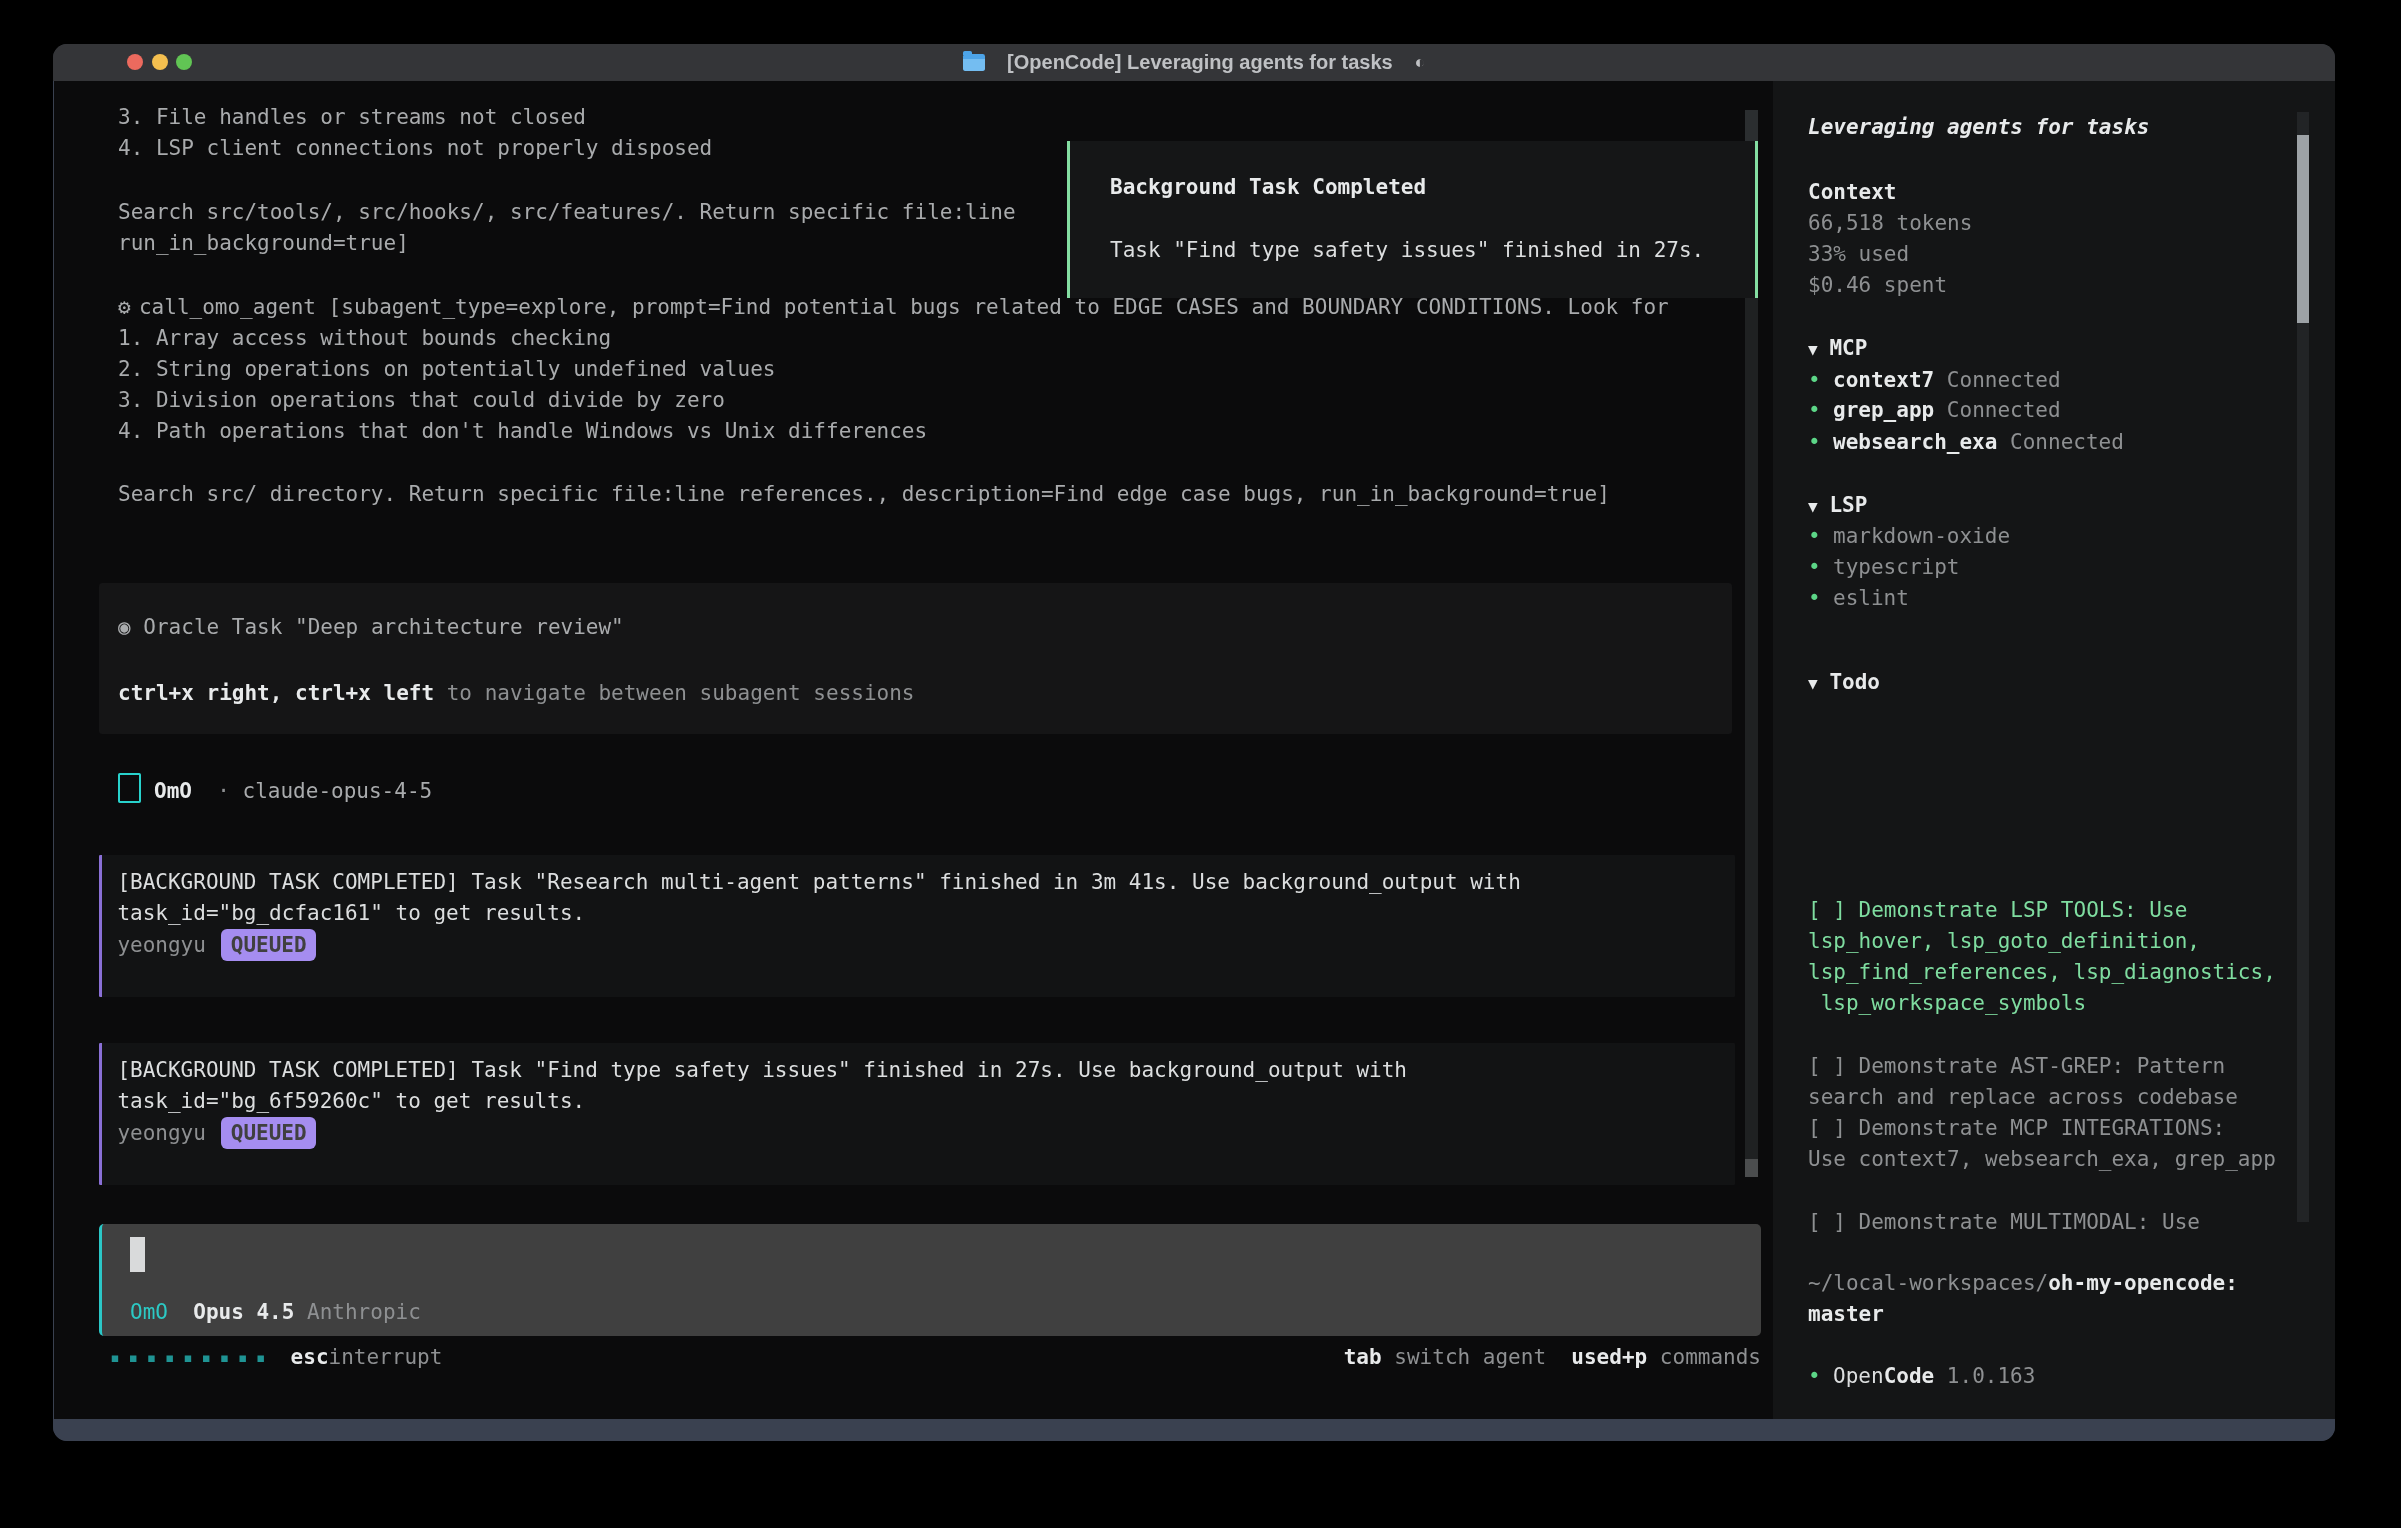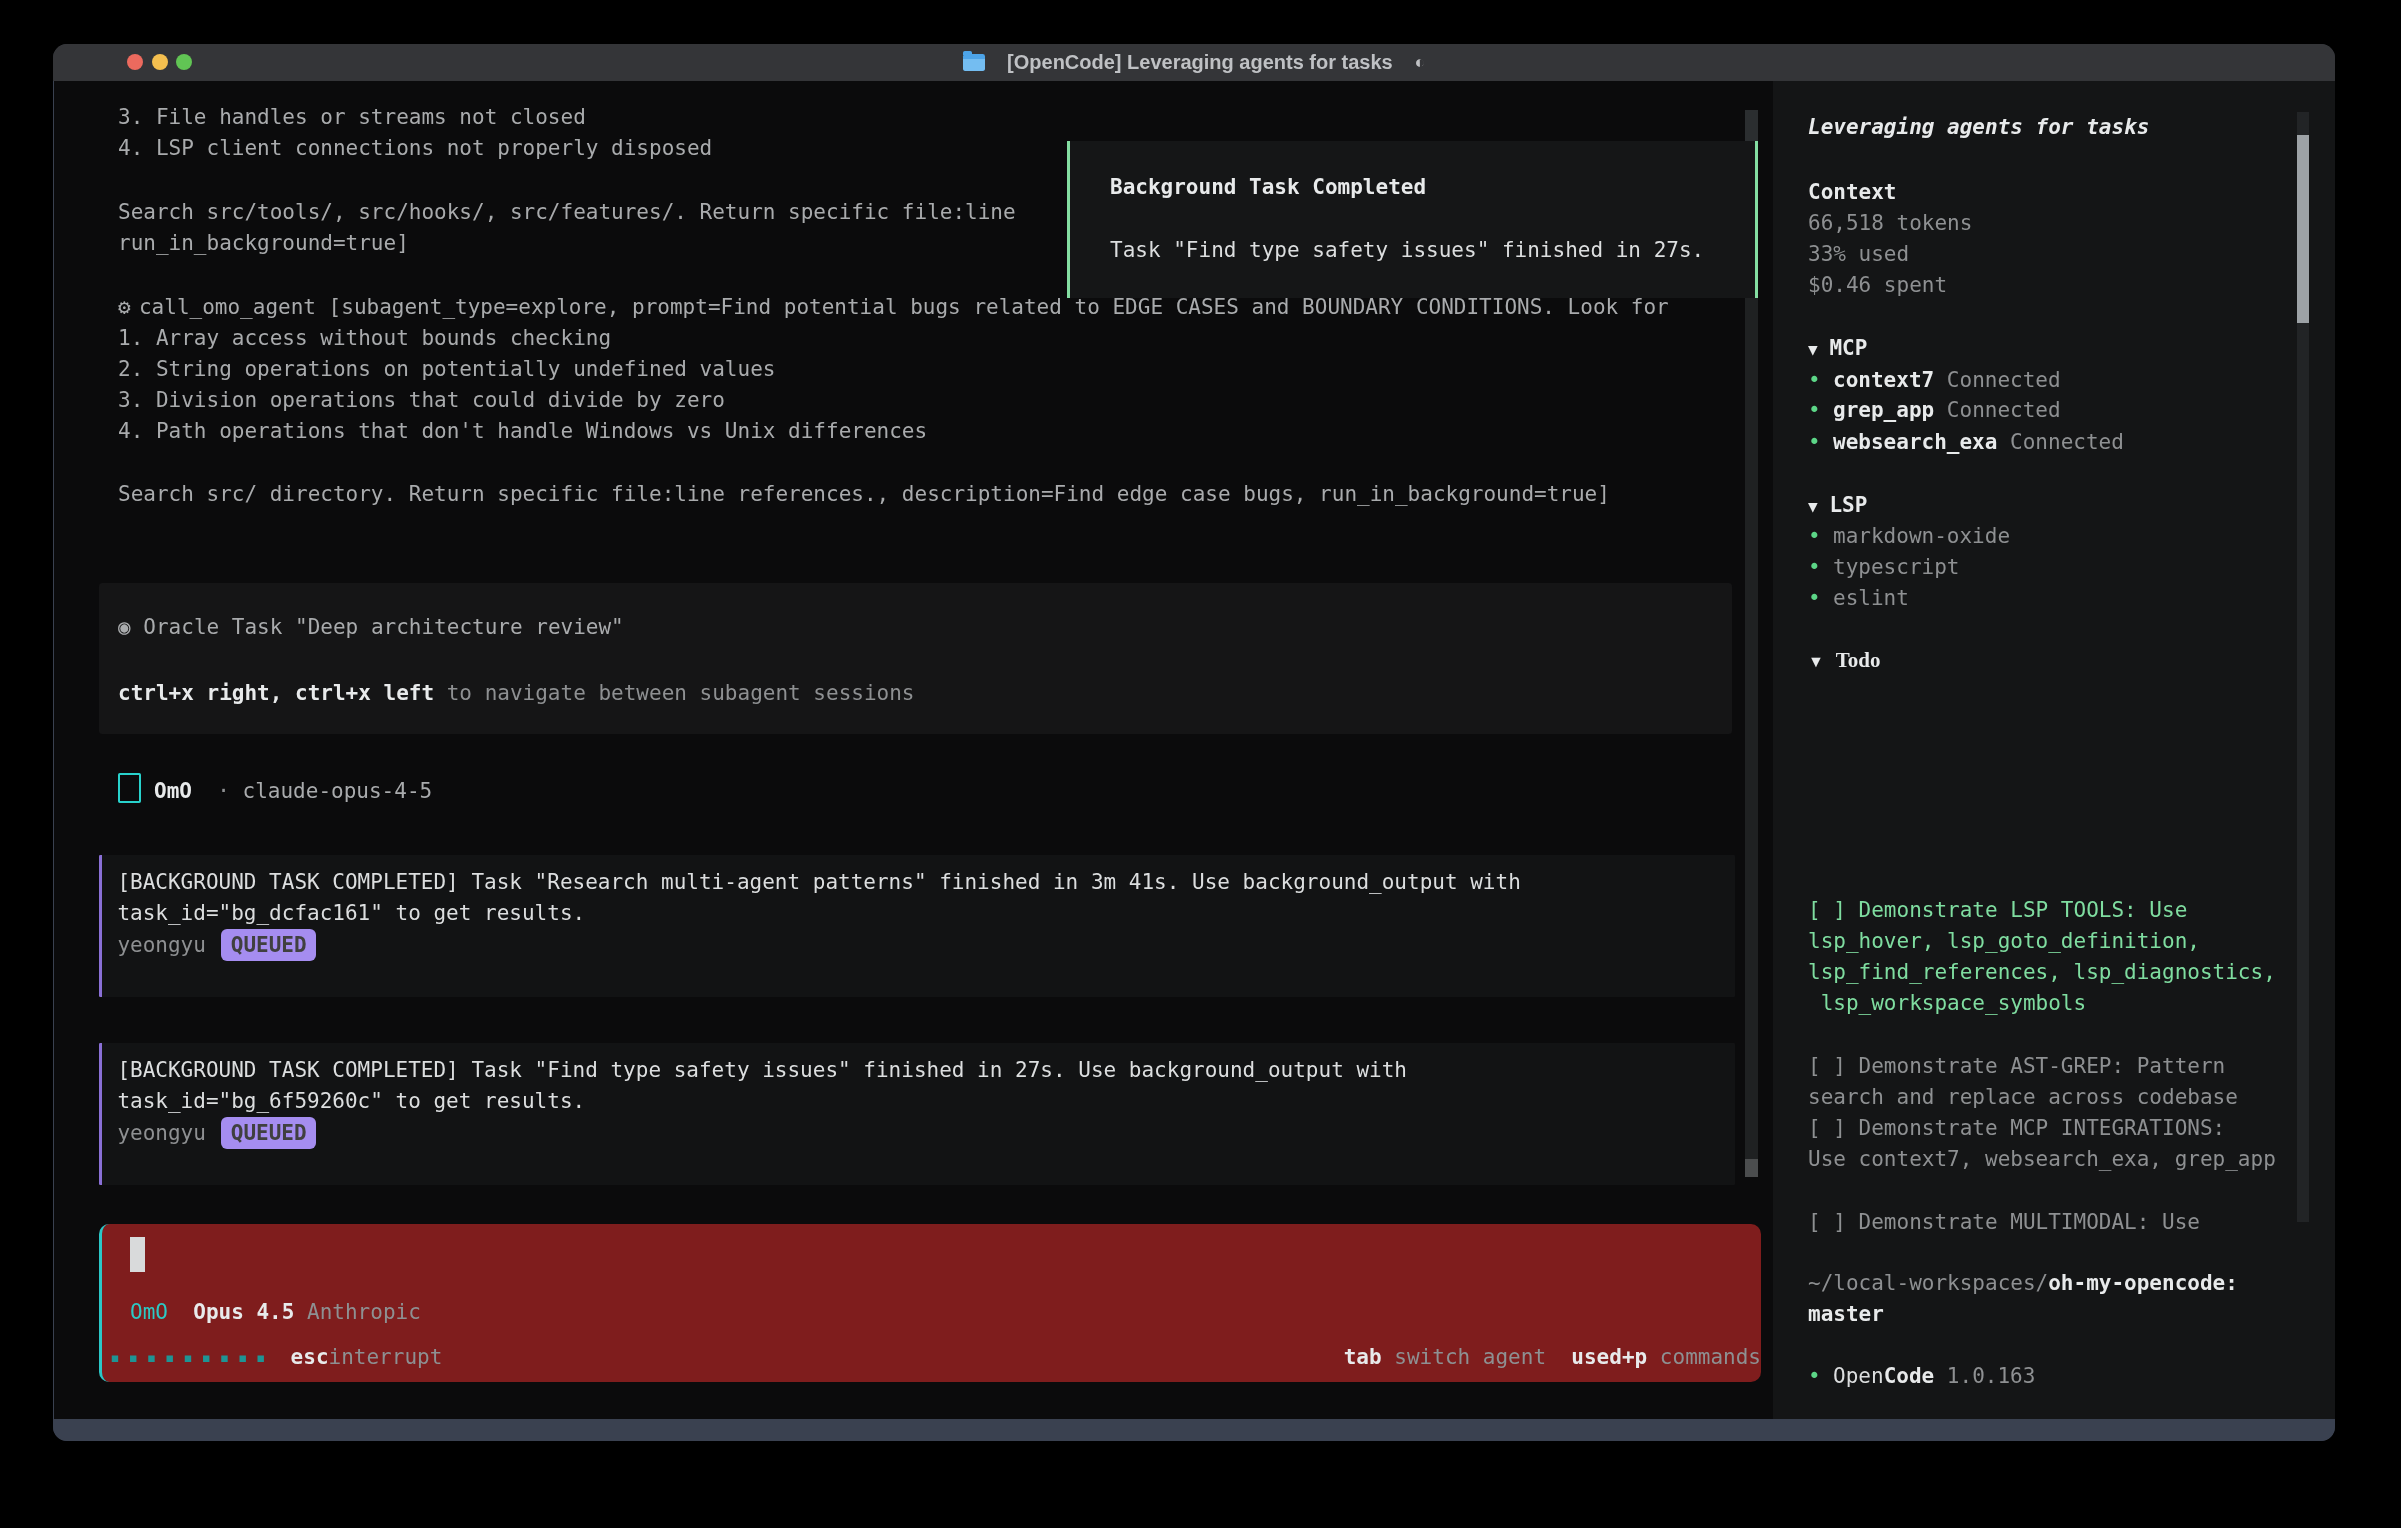--- a/index.html
+++ b/index.html
@@ -24,22 +24,22 @@
   .wb{color:#e8eaeb;font-weight:700;}
   .dim{color:#8e9092;}
   .green{color:#7fdda0;}
   .teal{color:#2cc9c4;}
   .box{position:absolute;border-radius:3.5px;}
   .oracle{left:46px;top:539px;width:1633px;height:151px;background:#151516;}
   .task{left:46px;width:1633px;height:142px;background:#121314;border-left:3.5px solid #8a70d6;border-radius:1.2px;}
   .badge{display:inline-block;background:#a58df0;color:#404040;font-weight:700;padding:0.6px 9.5px;border-radius:6px;margin-left:15.4px;}
   .toast{position:absolute;left:1014px;top:97px;width:685px;height:157px;background:#151617;
          border-left:3.5px solid #84dea2;border-right:3.5px solid #84dea2;z-index:30;}
-  .inputbox{position:absolute;left:46px;top:1180px;width:1659px;height:158px;background:#7f1d1d;
-            border-left:3.5px solid #2bc7c7;border-radius:10px;}
+  .inputbox{position:absolute;left:46px;top:1180px;width:1659px;height:112px;background:#404040;
+            border-left:3.5px solid #2bc7c7;border-radius:5px;}
   .cursor{position:absolute;left:28px;top:13px;width:15.4px;height:35px;background:#d9dadb;}
   .scrolltrack{position:absolute;left:1692px;top:68px;width:13px;height:1065px;background:#1f2122;}
   .scrolltrack .cap{position:absolute;left:0;top:-2.4px;width:100%;height:34px;background:#2b2e30;}
   .scrolltrack .thumb{position:absolute;left:0;bottom:0;width:100%;height:17.7px;background:#4b4d4e;}
   .sidebar{position:absolute;left:1720px;top:37px;width:563px;height:1340px;background:#141516;}
   .sidebar .mono{left:35px;}
   .sbtrack{position:absolute;left:524px;top:31px;width:11.8px;height:1110px;background:#222426;}
   .sbtrack .thumb{position:absolute;left:0;top:22.5px;width:100%;height:188px;background:#9da2a6;}
   .tri{font-size:16px;color:#e8eaeb;margin-right:11.8px;}
   .bullet{color:#5cd687;margin-right:12.4px;}
@@ -134,21 +134,21 @@
       <div class="mono" style="top:252px;"><span class="tri">▼</span><span class="wb">MCP</span></div>
       <div class="mono" style="top:284px;"><span class="bullet">•</span><span class="wb">context7</span> <span class="dim">Connected</span></div>
       <div class="mono" style="top:314px;"><span class="bullet">•</span><span class="wb">grep_app</span> <span class="dim">Connected</span></div>
       <div class="mono" style="top:346px;"><span class="bullet">•</span><span class="wb">websearch_exa</span> <span class="dim">Connected</span></div>
 
       <div class="mono" style="top:409px;"><span class="tri">▼</span><span class="wb">LSP</span></div>
       <div class="mono" style="top:440px;"><span class="bullet">•</span><span class="dim">markdown-oxide</span></div>
       <div class="mono" style="top:471px;"><span class="bullet">•</span><span class="dim">typescript</span></div>
       <div class="mono" style="top:502px;"><span class="bullet">•</span><span class="dim">eslint</span></div>
 
-      <div class="mono" style="top:564px;font-family:Liberation Serif, serif;"><span class="tri">▼</span><span class="wb">Todo</span></div>
+      <div class="mono" style="top:586px;"><span class="tri">▼</span><span class="wb">Todo</span></div>
       <pre class="mono green" style="top:814px;">[ ] Demonstrate LSP TOOLS: Use
 lsp_hover, lsp_goto_definition,
 lsp_find_references, lsp_diagnostics,
  lsp_workspace_symbols</pre>
       <pre class="mono dim" style="top:970px;">[ ] Demonstrate AST-GREP: Pattern
 search and replace across codebase
 [ ] Demonstrate MCP INTEGRATIONS:
 Use context7, websearch_exa, grep_app</pre>
       <pre class="mono dim" style="top:1126px;">[ ] Demonstrate MULTIMODAL: Use</pre>
 

